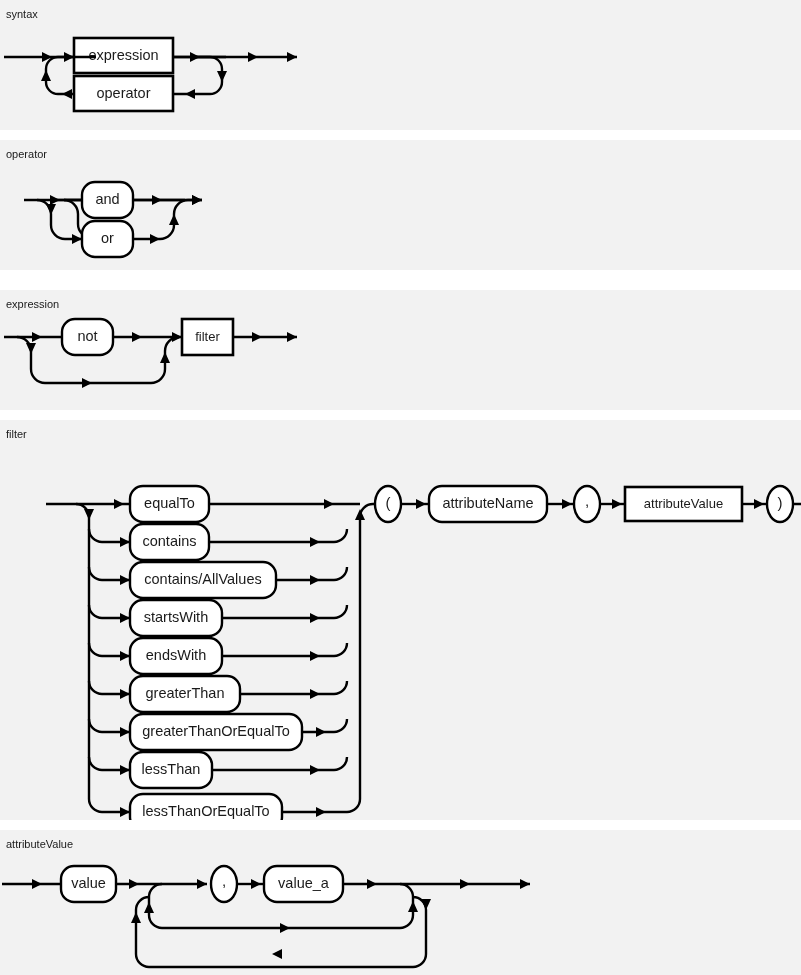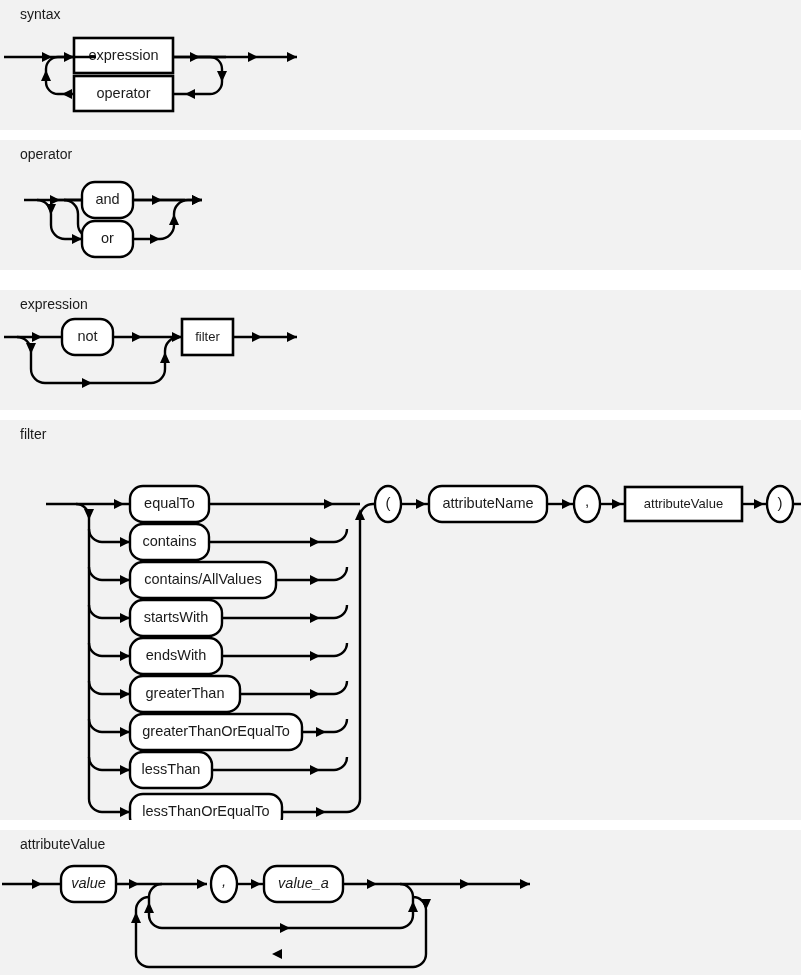--- a/index.html
+++ b/index.html
@@ -24,26 +24,25 @@
     position: absolute;
     left: 0;
     width: 801px;
     background: #f2f2f2;
     box-sizing: border-box;
   }
   .section-title {
     position: absolute;
     left: 6px;
     top: 6px;
-    font-size: 14px;
+    font-size: 11px;
     line-height: 16px;
     color: #1a1a1a;
     font-family: "Liberation Sans", sans-serif;
     white-space: nowrap;
-    margin-left: 14px;
   }
   .diagram {
     position: absolute;
     left: 0;
     top: 0;
   }
   svg.rail {
     display: block;
   }
   svg.rail .line {
@@ -280,21 +279,21 @@
         <text class="punct" x="736" y="64.5">)</text>
         <path class="line" d="M749,64 H790"></path>
         <polygon class="arrow" points="772,64 762,59 762,69"></polygon>
         <polygon class="arrow" points="790,64 780,59 780,69"></polygon>
       </svg>
     </div>
   </div>
 
   <div class="section" style="top:830px; height:145px;">
     <div class="section-title">attributeValue</div>
-    <div class="diagram" style="top:22px;font-style:italic;">
+    <div class="diagram" style="top:22px;">
       <svg class="rail" width="801" height="123" viewBox="0 0 801 123">
 
         <path class="line" d="M2,32 H61"></path>
         <polygon class="arrow" points="42,32 32,27 32,37"></polygon>
 
         <rect class="term-box" x="61" y="14" width="55" height="36" rx="13" ry="13"></rect>
         <text class="lbl" x="88.5" y="32.5">value</text>
 
         <path class="line" d="M116,32 H207"></path>
         <polygon class="arrow" points="139,32 129,27 129,37"></polygon>

